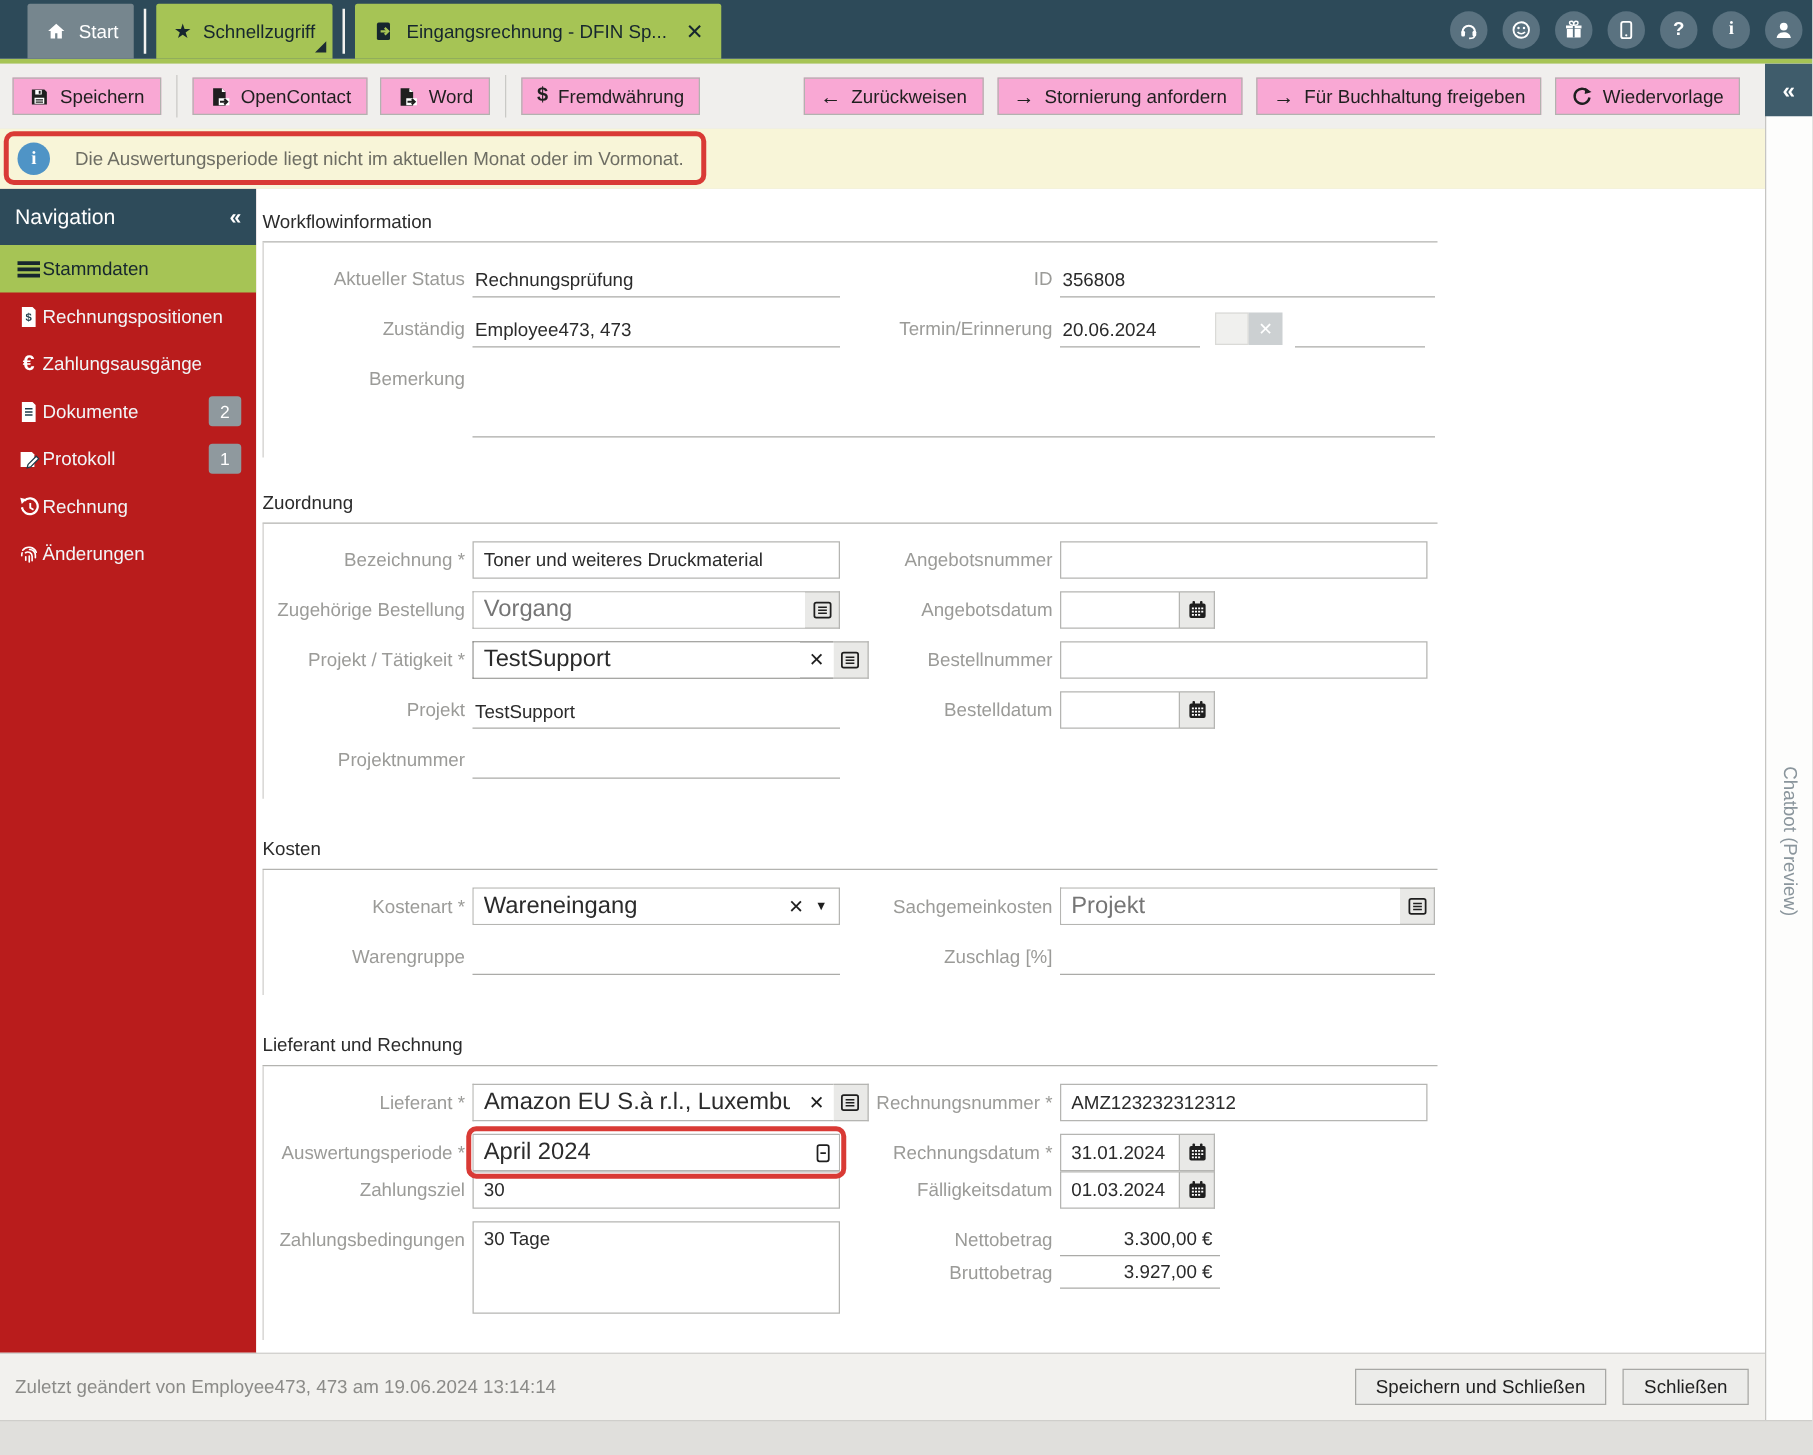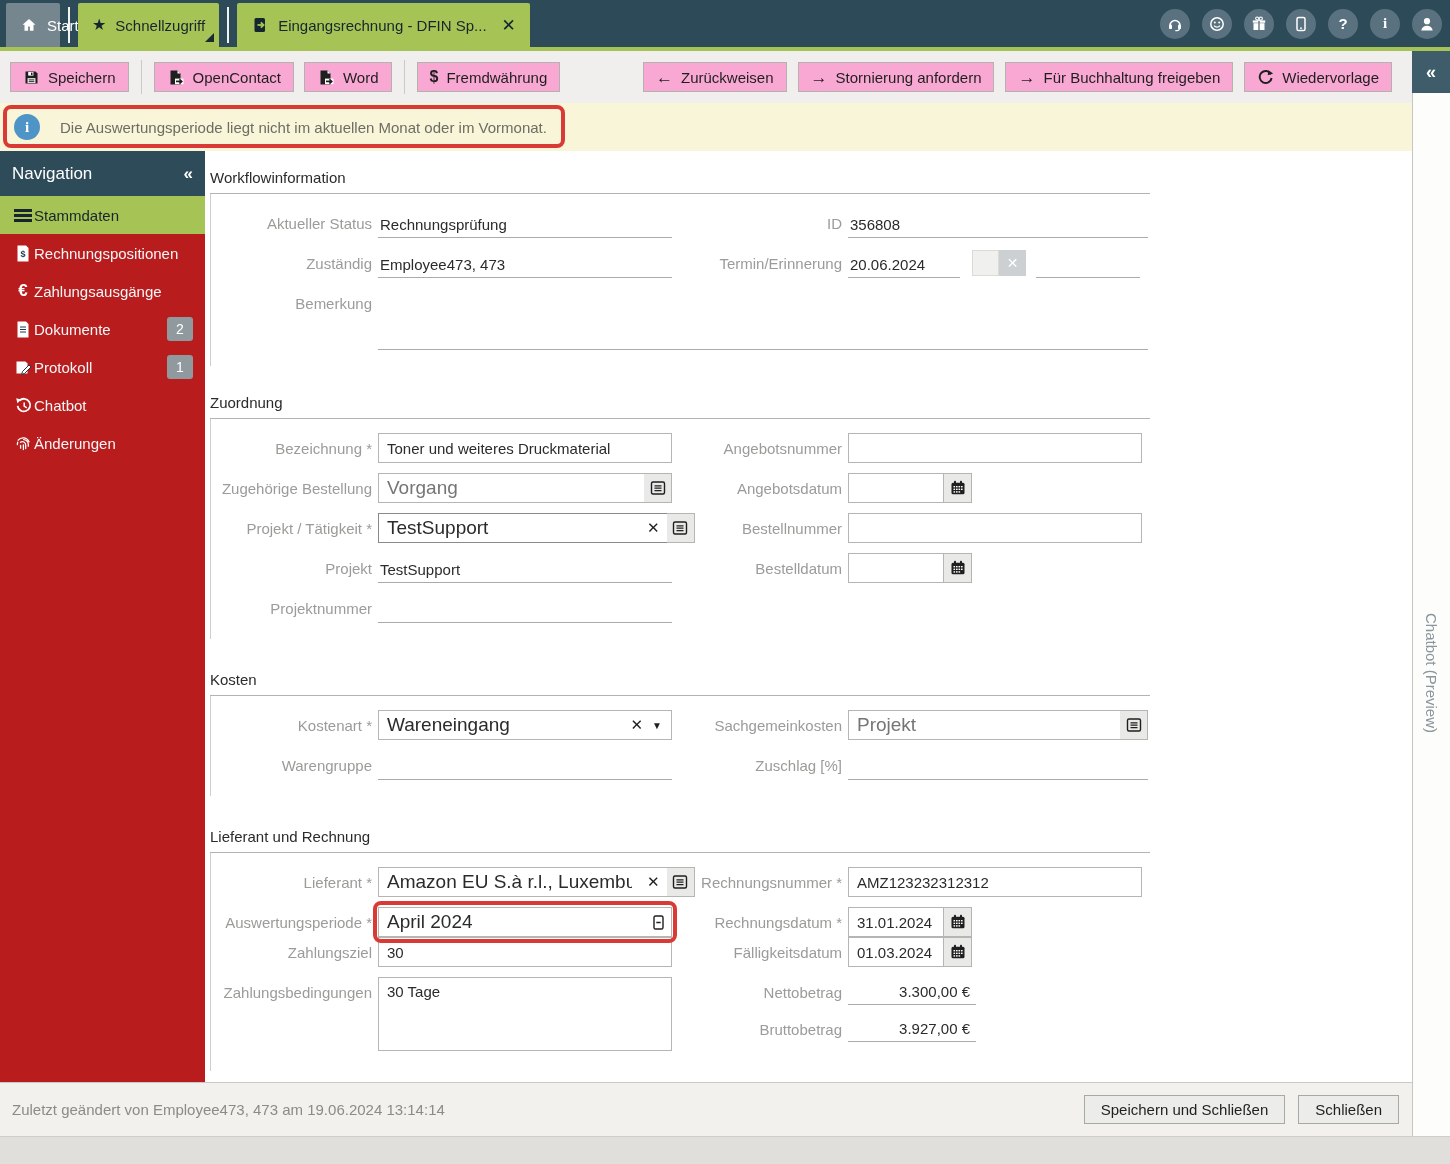--- a/index.html
+++ b/index.html
@@ -4,21 +4,21 @@
 <style>
   * { margin:0; padding:0; box-sizing:border-box; }
   html,body { background:#d8d7d4; }
   body { font-family:"Liberation Sans","DejaVu Sans",sans-serif; }
   .app { position:relative; width:1450px; height:1164px; background:#e3e2df; overflow:hidden; }
 
   
   .topbar { position:relative; height:47px; background:#2d4a59; display:flex; align-items:flex-end; }
   .greenline { height:4px; background:#a6c455; }
   .tab { height:44px; display:flex; align-items:center; gap:9px; padding:0 14px; font-size:15px; cursor:pointer; position:relative; border-radius:2px 2px 0 0; }
-  .tab-start { margin-left:6px; background:#76868e; color:#fff; width:54px; }
+  .tab-start { margin-left:22px; background:#76868e; color:#fff; width:85px; }
   .tab-active { background:#a6c455; color:#16262e; }
   .tab-sep { width:2px; height:36px; background:#f2f2f0; margin:0 8px 4px 8px; align-self:flex-end; }
   .tab-corner { position:absolute; right:5px; bottom:5px; width:0; height:0; border-right:9px solid #1c2b33; border-top:9px solid transparent; }
   .tab-close { font-size:17px; font-weight:bold; color:#16262e; margin-left:6px; line-height:1; }
   .topicons { margin-left:auto; display:flex; gap:12px; align-items:center; padding-right:8px; align-self:center; }
   .cir { width:30px; height:30px; border-radius:50%; background:#5a7280; color:#fff; display:flex; align-items:center; justify-content:center; font-weight:bold; font-size:15px; cursor:pointer; }
 
   
   .toolbar { height:52px; background:#f0efed; display:flex; align-items:center; margin-right:38px; padding:0 10px; }
   .tbtn { height:30px; display:inline-flex; align-items:center; gap:8px; padding:0 12px; background:#f9a8d4; border:1px solid #b2b2af; font-size:15px; color:#1f1f1f; cursor:pointer; white-space:nowrap; }
@@ -66,21 +66,21 @@
   .clr { color:#1f1f1f; font-weight:bold; font-size:15px; padding:0 7px; cursor:pointer; }
   .dd { font-size:10px; color:#1f1f1f; padding:0 9px 0 2px; cursor:pointer; }
   .sbtn { width:28px; height:30px; background:#e9e9e7; border:1px solid #b5b5b2; border-left:none; display:flex; align-items:center; justify-content:center; cursor:pointer; flex:0 0 auto; }
   .inbtn { width:26px; height:28px; background:#fff; display:flex; align-items:center; justify-content:center; cursor:pointer; flex:0 0 auto; }
   .datebox { display:flex; }
   .datebox input { width:96px; }
   .tgl { display:flex; margin:2px 0 0 12px; cursor:pointer; }
   .tga { width:27px; height:26px; background:#f0f0ee; border:1px solid #dadad7; }
   .tgb { width:27px; height:26px; background:#ccd0d2; color:#fff; font-weight:bold; font-size:14px; display:flex; align-items:center; justify-content:center; }
   .ul-num { width:128px; justify-content:flex-end; padding-right:6px; }
-  .stack { display:flex; flex-direction:column; gap:11px; }
+  .stack { display:flex; flex-direction:column; }
   .srow { display:flex; }
   .hl-field { position:absolute; left:-5px; top:-6px; right:-5px; bottom:-6px; border:4px solid #d93a35; border-radius:8px; pointer-events:none; z-index:3; }
   .gap24 { height:24px; } .gap20 { height:20px; }
 
   
   .chatstrip { position:absolute; top:51px; right:0; width:38px; height:1085px; background:#fdfdfc; border-left:1px solid #c6c5c2; display:flex; align-items:center; justify-content:center; }
   .chatlabel { writing-mode:vertical-rl; font-size:15px; color:#8a959c; margin-top:160px; white-space:nowrap; cursor:pointer; }
 
   
   .footer { height:54px; background:#f2f1ee; border-top:1px solid #c9c8c5; margin-right:38px; display:flex; align-items:center; padding:0 13px 0 12px; }
@@ -302,21 +302,21 @@
         <span class="badge">1</span>
       </div>
       <div class="nav-item">
         <span class="nicon">
           <svg width="19" height="19" viewBox="0 0 19 19">
               <path d="M5.4 4.6A6.3 6.3 0 1 1 3.6 9.8" stroke="currentColor" stroke-width="1.8" fill="none"></path>
               <polygon points="2.2,2.2 7.2,3.4 3.4,7.2" fill="currentColor"></polygon>
               <path d="M10.2 6.4v3.8l2.6 1.6" stroke="currentColor" stroke-width="1.5" fill="none"></path>
             </svg>
         </span>
-        <span>Chatbot</span>
+        <span>Rechnung</span>
       </div>
       <div class="nav-item">
         <span class="nicon">
           <svg width="19" height="19" viewBox="0 0 19 19">
               <g stroke="currentColor" stroke-width="1.3" fill="none" stroke-linecap="round">
                 <path d="M4.2 6.2a6.3 6.3 0 0 1 10.8 1.6"></path>
                 <path d="M3.4 10.6a6.6 6.6 0 0 1 .3-2.4"></path>
                 <path d="M9.6 5.6a4.6 4.6 0 0 1 4.7 4.6v2"></path>
                 <path d="M6.4 8.2a3.4 3.4 0 0 1 5.3 2.8v3.6"></path>
                 <path d="M9.4 10.8v4.8"></path>

